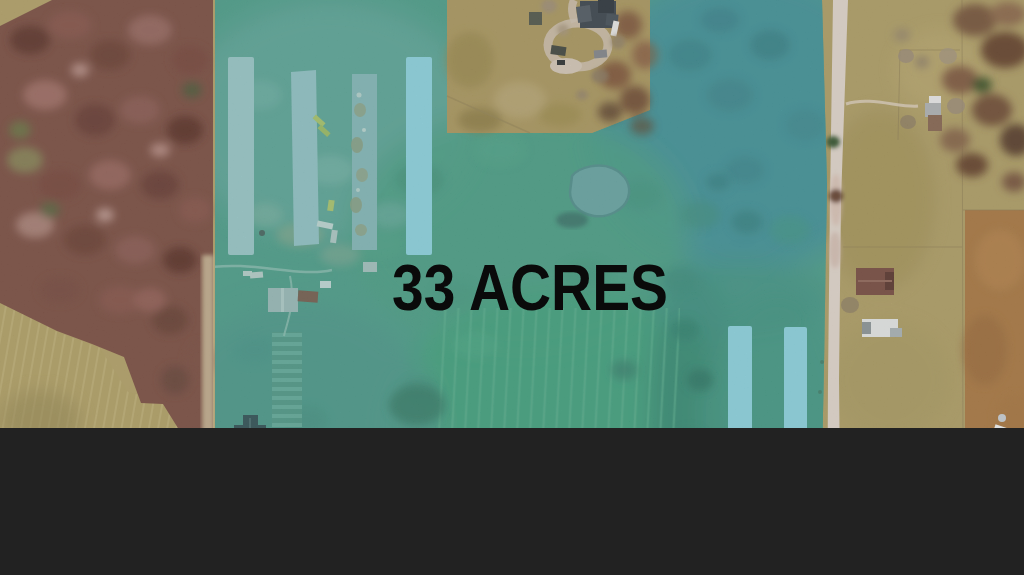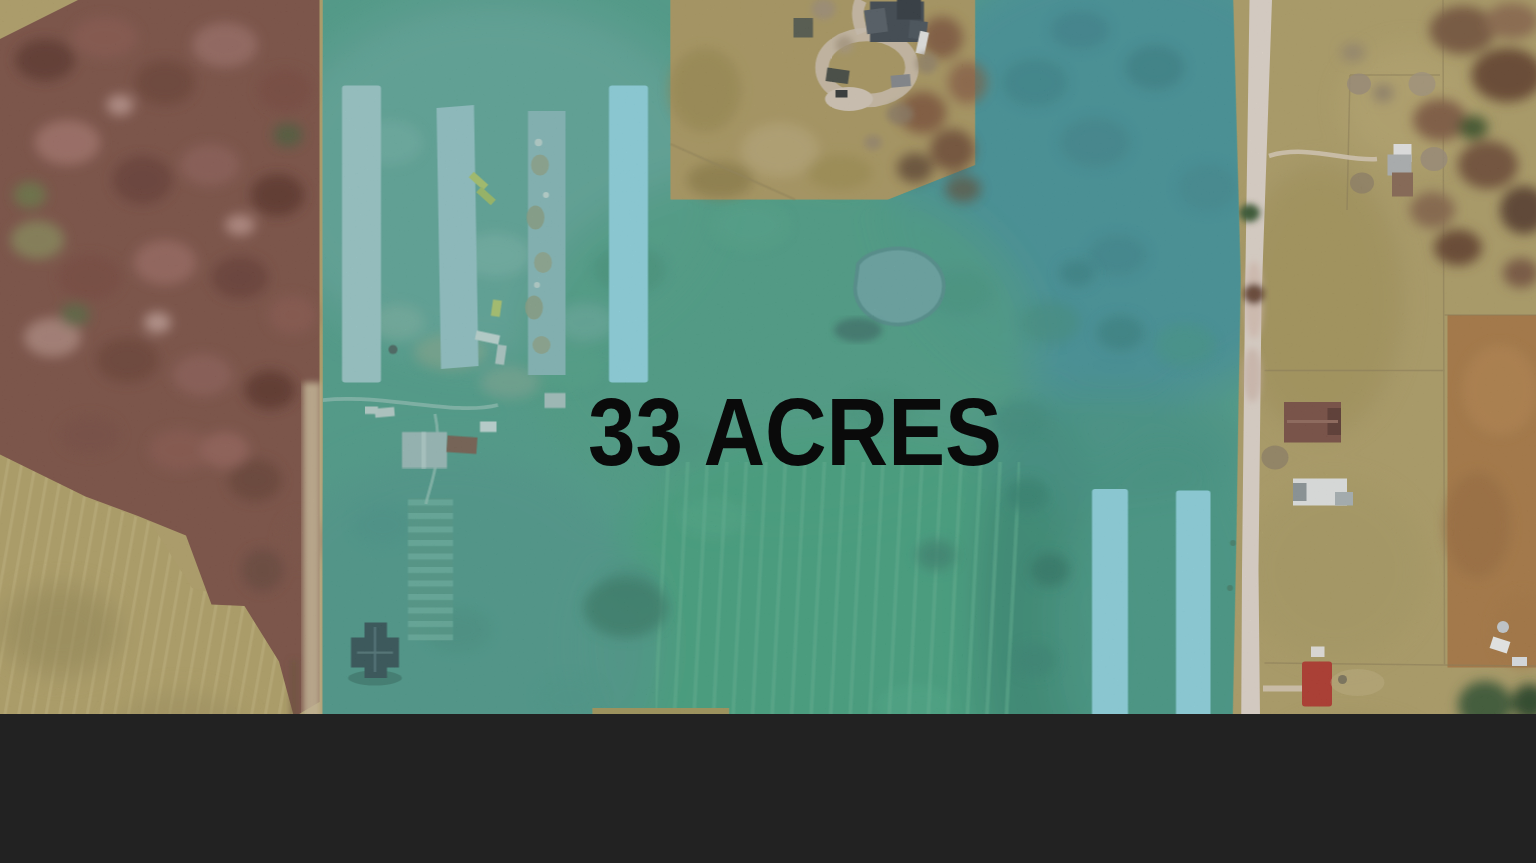--- a/index.html
+++ b/index.html
@@ -1,16 +1,16 @@
 <!DOCTYPE html>
 <html><head>
 <meta charset="utf-8">
 <style>
   html,body{margin:0;padding:0;background:#222;}
-  .stage{width:1024px;height:476px;position:relative;overflow:hidden;background:#b3a26b;text-decoration:underline;}
+  .stage{width:1024px;height:428px;position:relative;overflow:hidden;background:#b3a26b;text-decoration:underline;}
   .stage svg{display:block;width:1024px;height:575px;}
   .acre{font:bold 64px "Liberation Sans", sans-serif;}
 </style>
 </head>
 <body>
 
 <div class="stage">
 <svg viewBox="0 0 1024 575" xmlns="http://www.w3.org/2000/svg">
   <defs>
     <filter id="b2">

